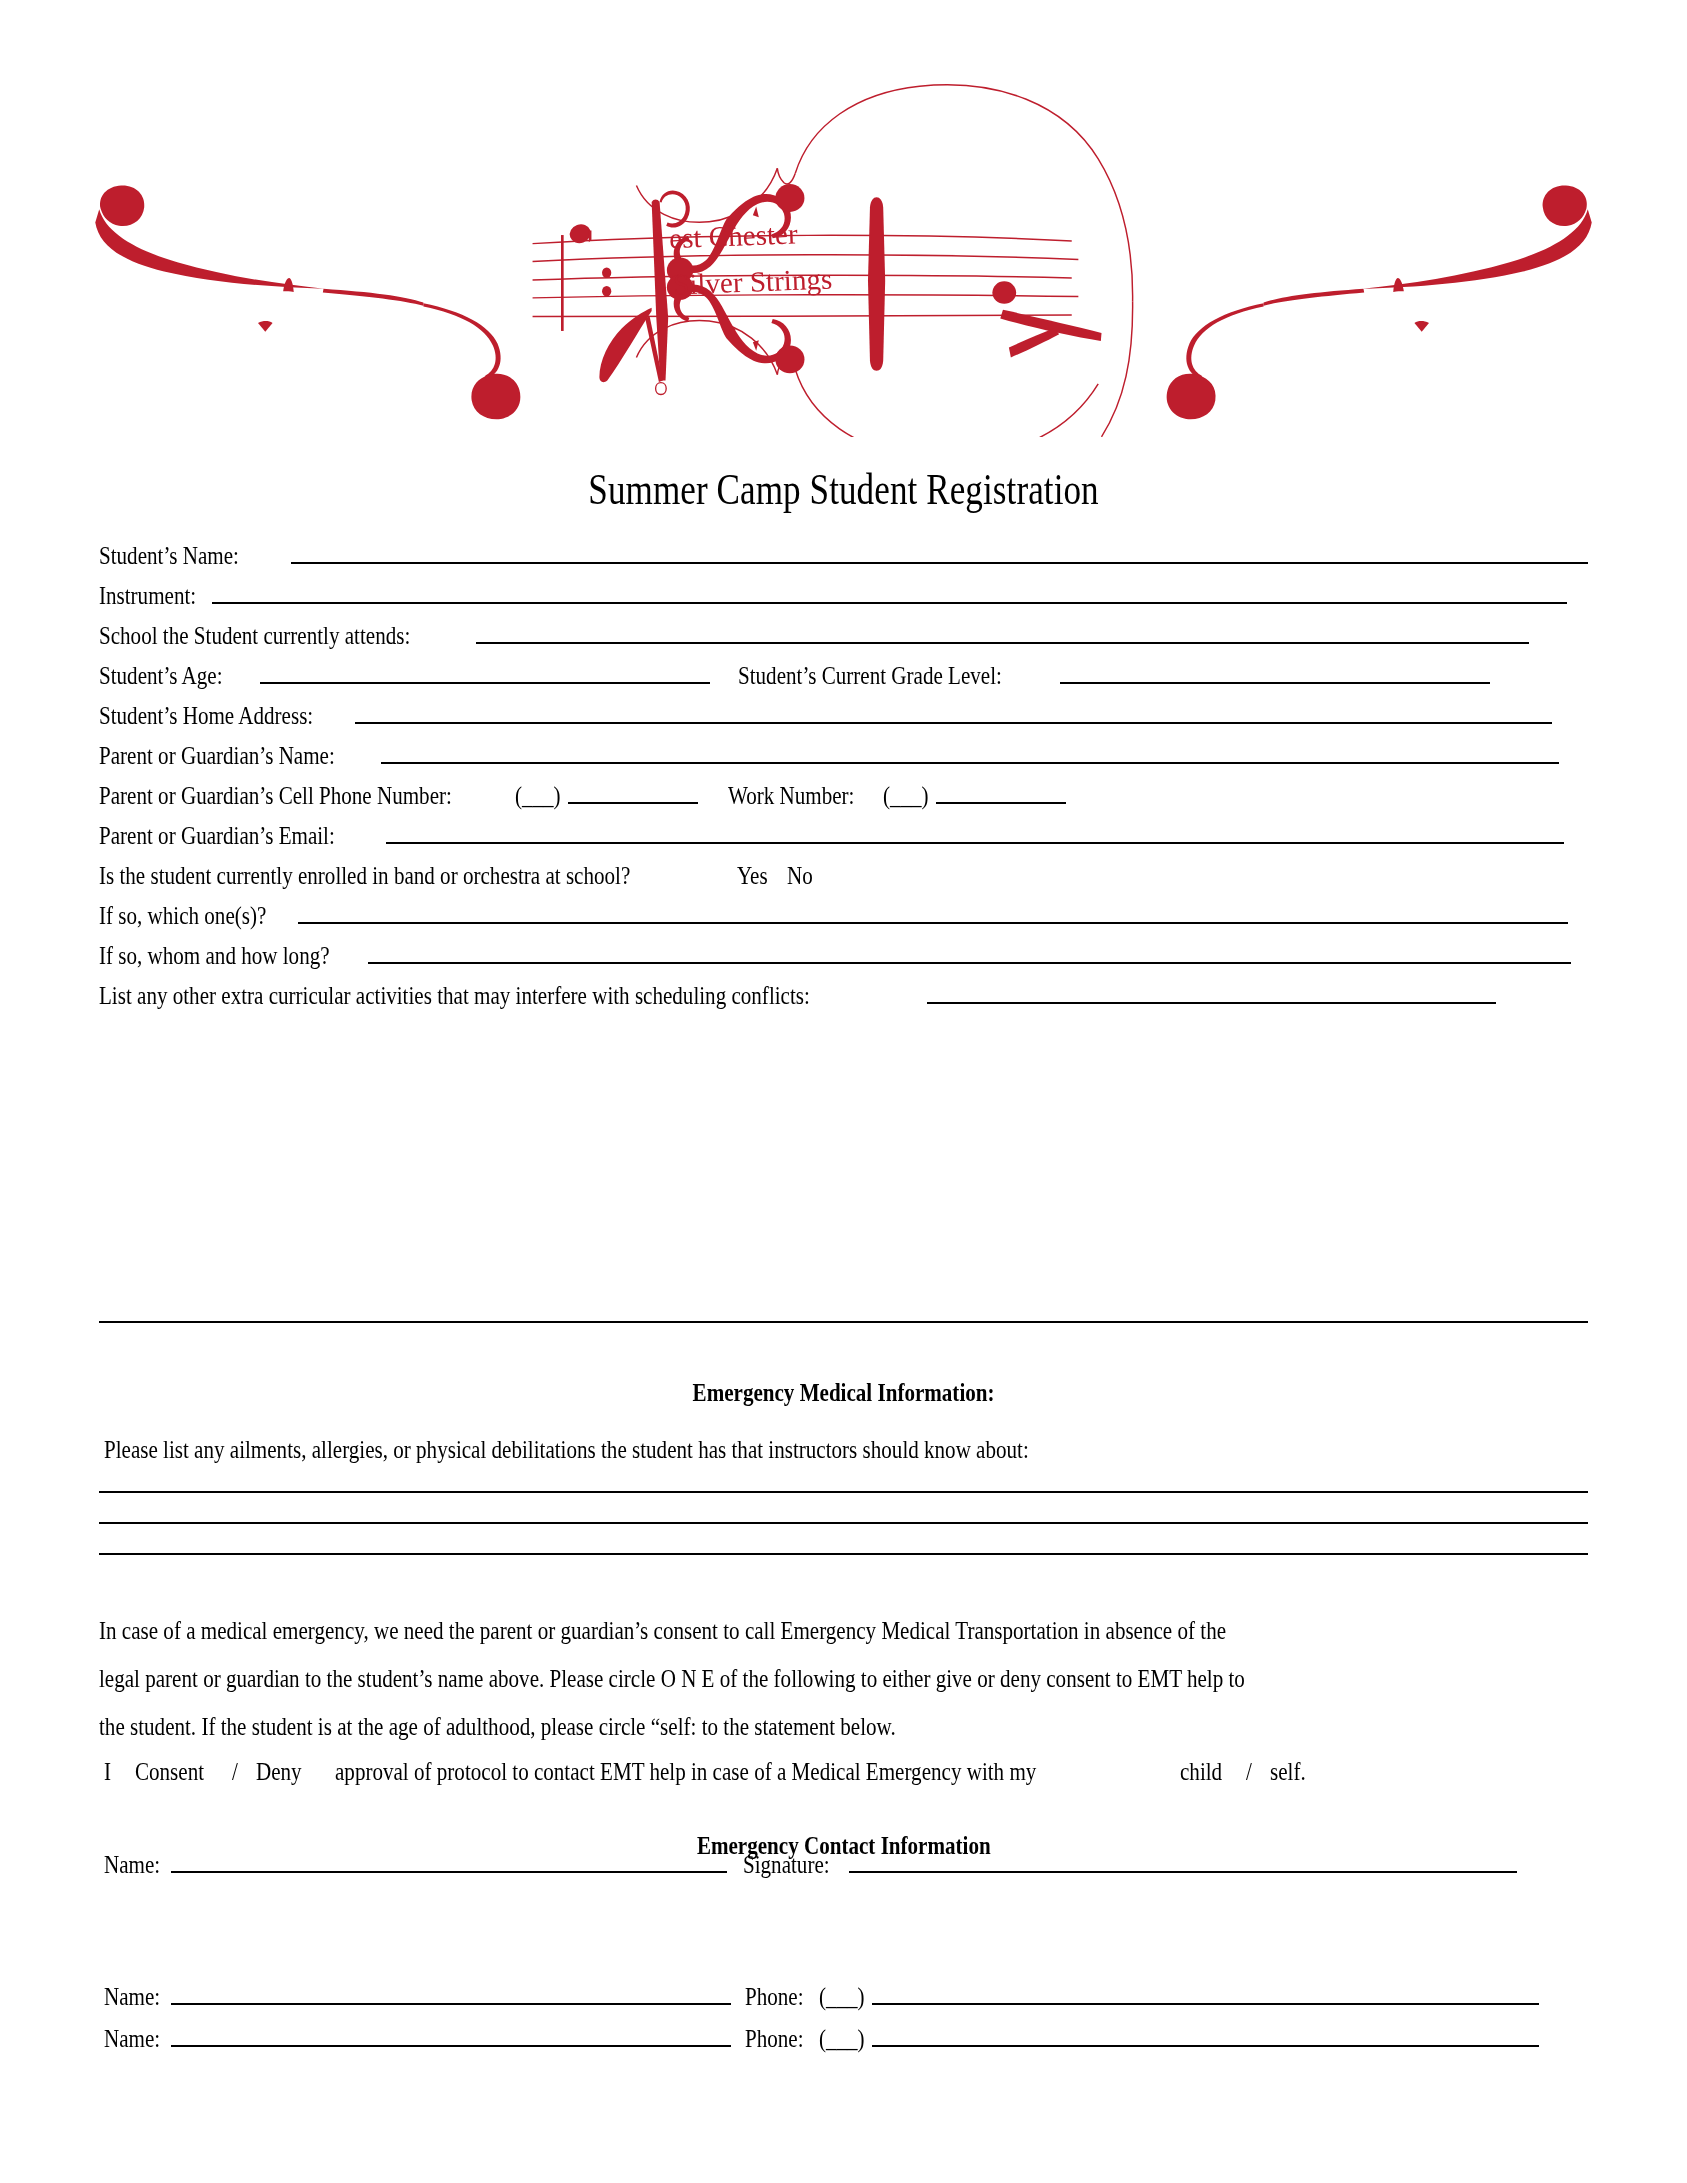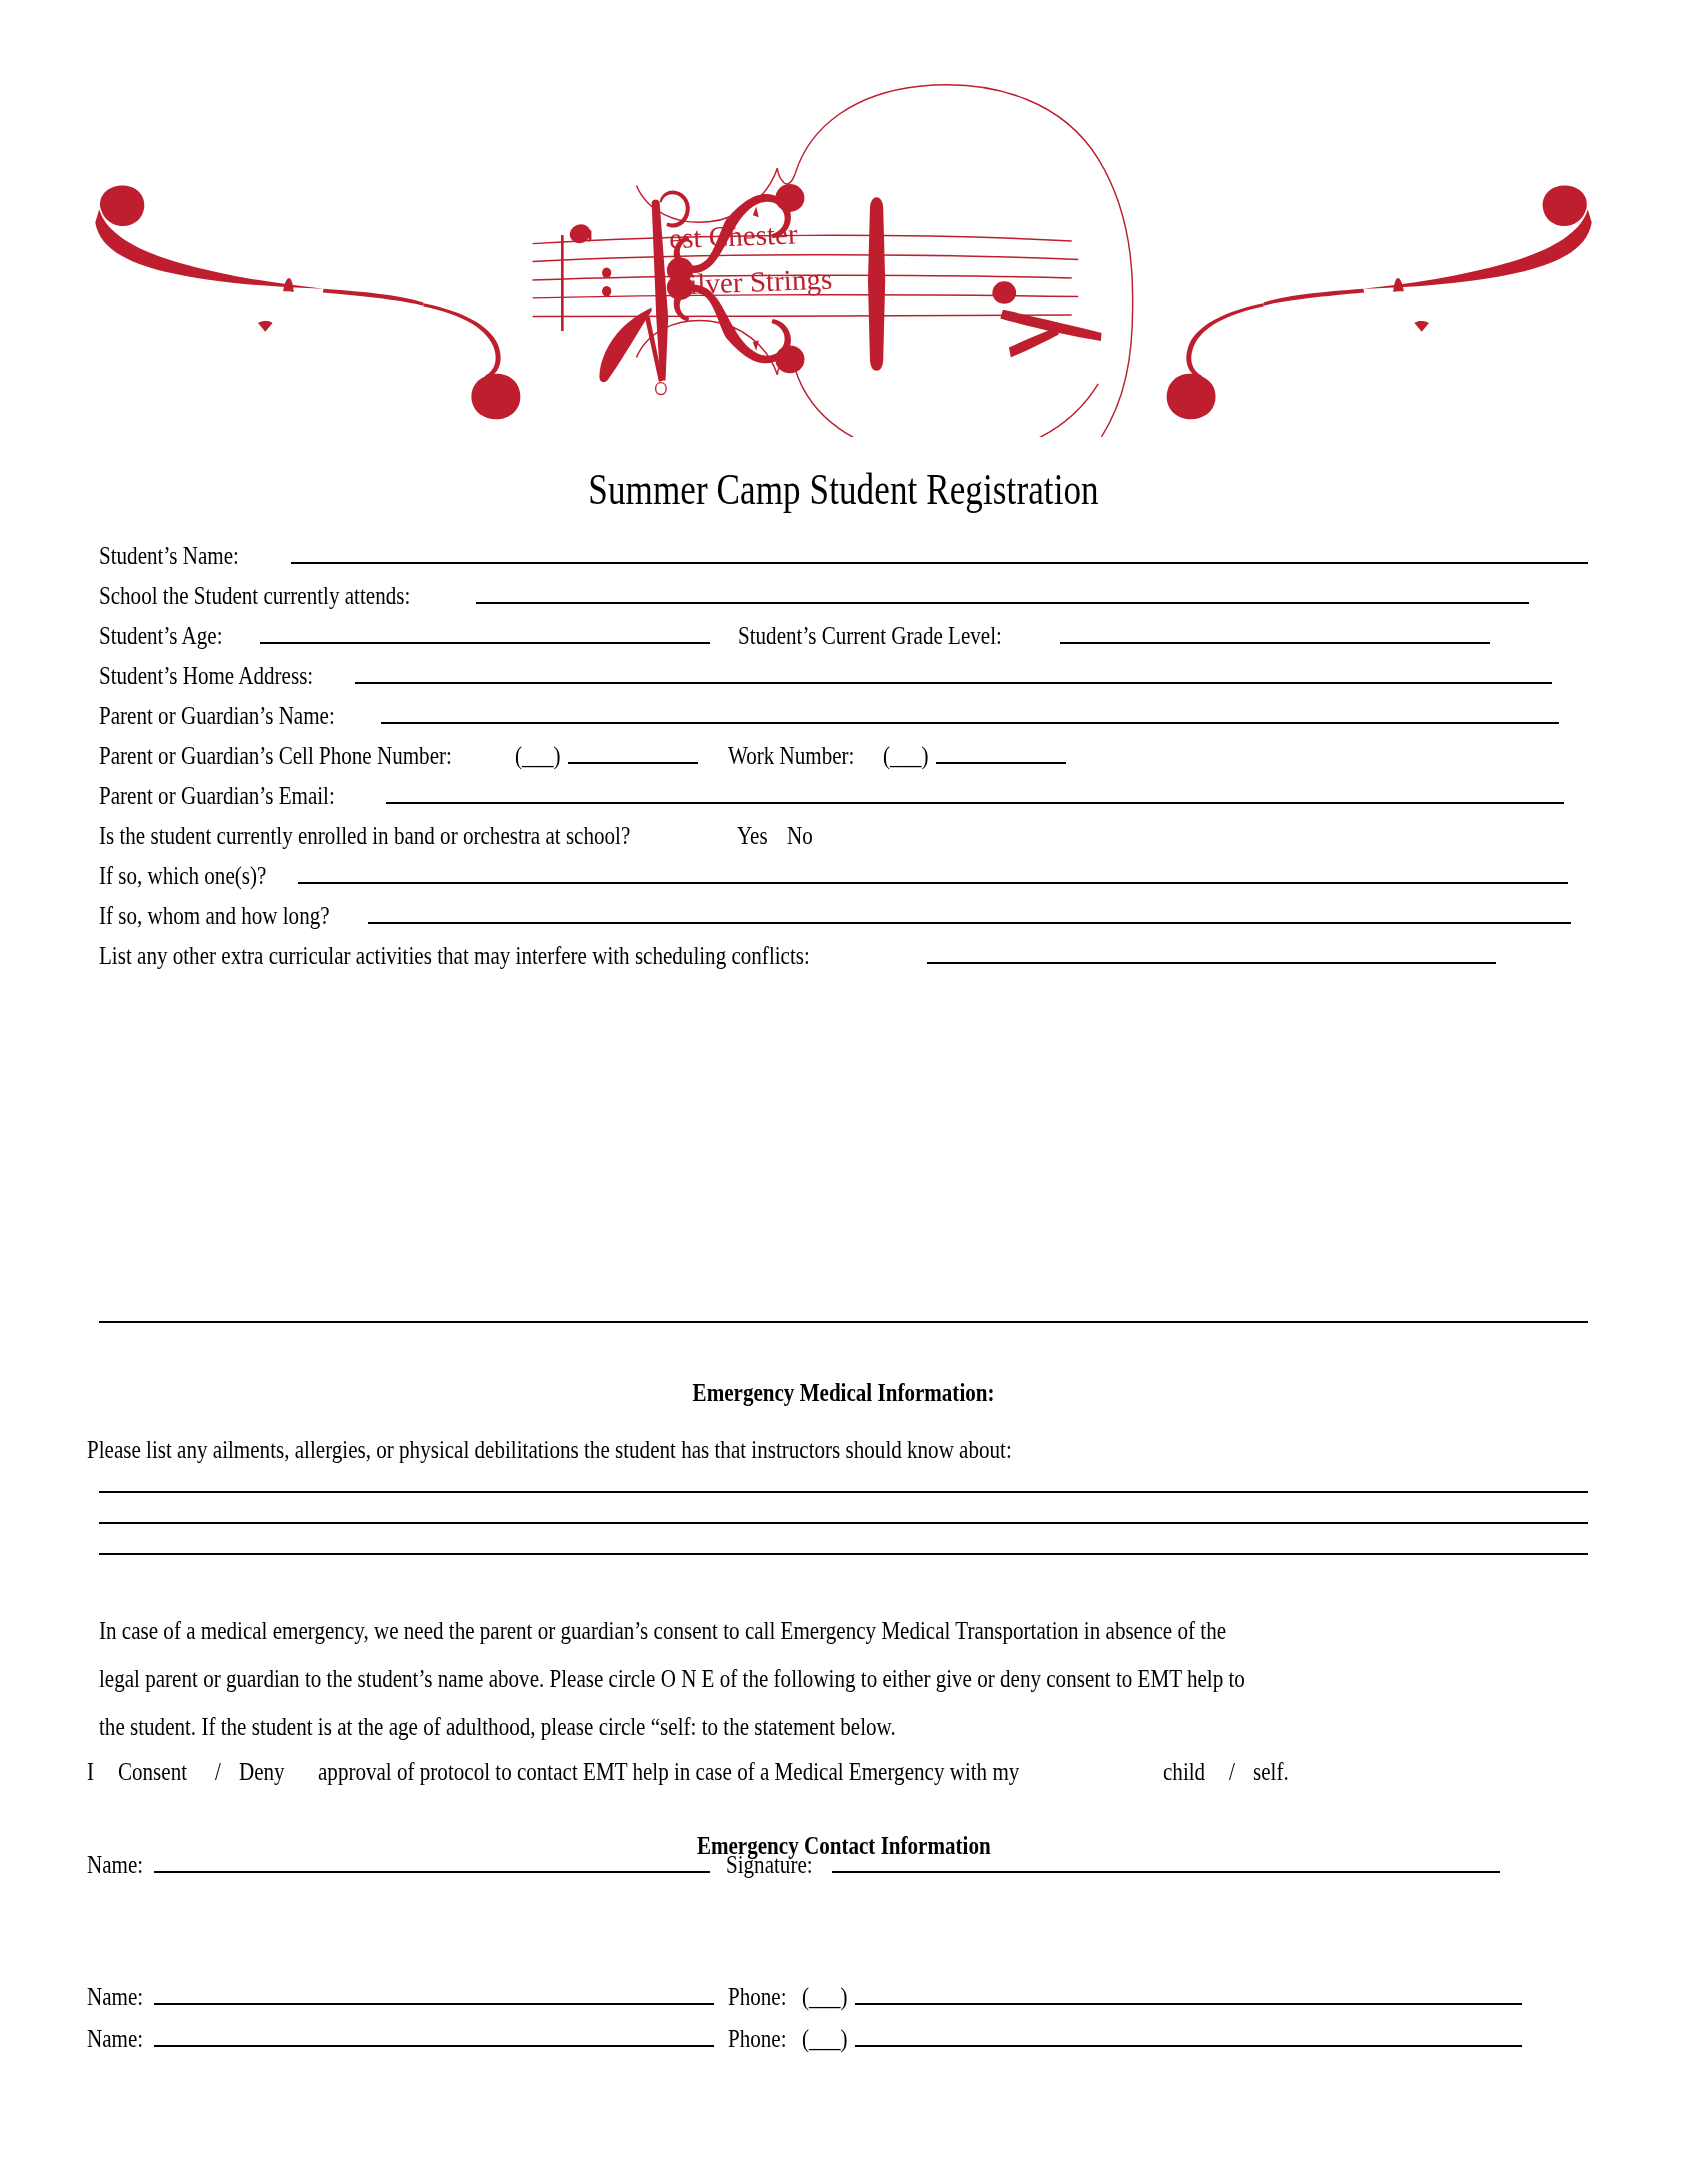--- a/index.html
+++ b/index.html
@@ -126,21 +126,21 @@
 
   .stext {
     display: inline-block;
     transform: scaleX(0.86);
     transform-origin: 0% 50%;
     white-space: nowrap;
   }
 
   .abs-row {
     position: absolute;
-    left: 87px;
+    left: 104px;
     white-space: nowrap;
     font-size: 24.5px;
     height: 37px;
     line-height: 37px;
     text-align: right;
   }
 </style>
 </head>
 <body>
 
@@ -245,20 +245,23 @@
   </div>
 
   <div id="page-title">Summer Camp Student Registration</div>
 
   <div id="form-body">
 
     <div class="frow">
       <span class="lbl">Student’s Name:</span><span class="gap" style="width:29px"></span><span class="rule" style="width:1297px"></span>
     </div>
 
+    <div class="frow">
+      <span class="lbl">Instrument:</span><span class="gap" style="width:0px"></span><span class="rule" style="width:1355px"></span>
+    </div>
 
     <div class="frow">
       <span class="lbl">School the Student currently attends:</span><span class="gap" style="width:14.6px"></span><span class="rule" style="width:1053px"></span>
     </div>
 
     <div class="frow">
       <span class="lbl">Student’s Age:</span><span class="gap" style="width:17px"></span><span class="rule" style="width:450px"></span><span class="gap" style="width:28px"></span><span class="lbl">Student’s Current Grade Level:</span><span class="gap" style="width:16px"></span><span class="rule" style="width:430px"></span>
     </div>
 
     <div class="frow">

